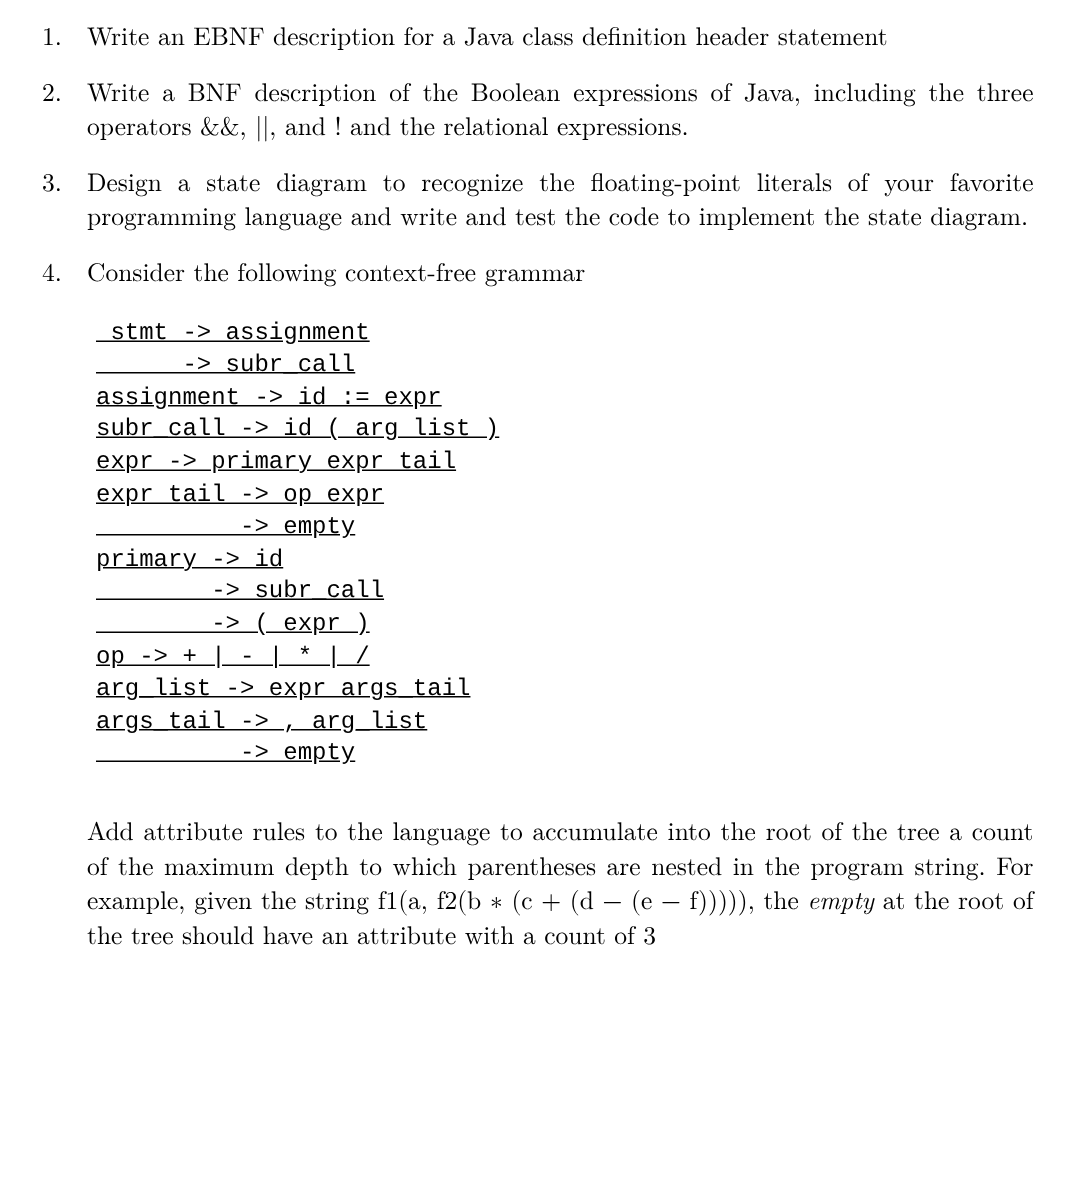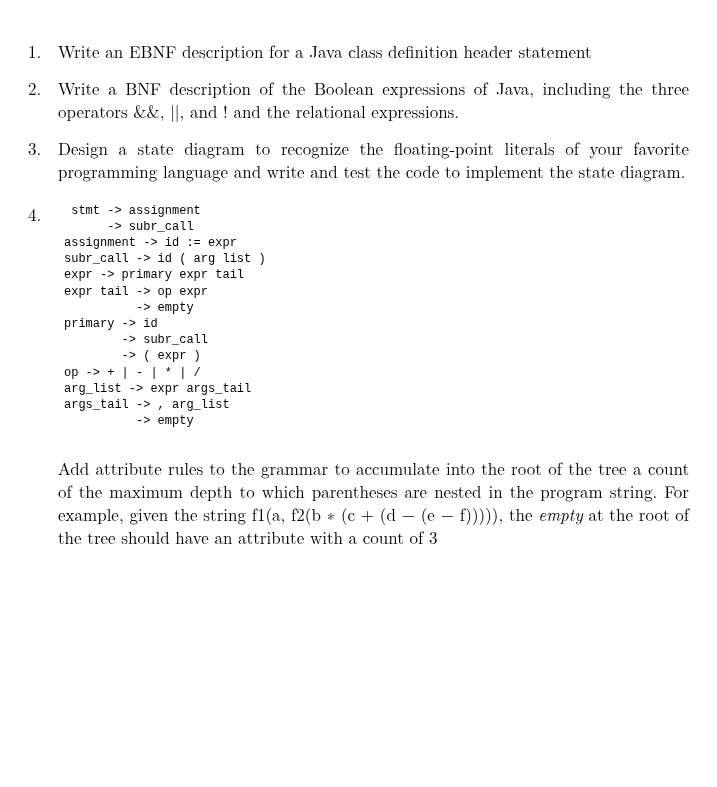--- a/index.html
+++ b/index.html
@@ -8,21 +8,20 @@
     font-family: "Latin Modern Roman", "Computer Modern", Georgia, serif;
     font-size: 17px;
     line-height: 1.35;
     color: #000;
     background: #fff;
     width: 717px;
     box-sizing: border-box;
   }
   .page {
     padding: 12px 28px 28px 28px;
-    margin-top: 28px;
   }
   ol.toplist {
     list-style: none;
     margin: 0;
     padding: 0;
     counter-reset: item;
   }
   ol.toplist > li {
     counter-increment: item;
     margin-bottom: 14px;
@@ -31,25 +30,26 @@
     text-align: justify;
   }
   ol.toplist > li::before {
     content: counter(item) ".";
     position: absolute;
     left: 0;
     top: 0;
   }
   .grammar {
     font-family: "Courier New", Courier, monospace;
-    font-size: 12px;
+    font-size: 16px;
     white-space: pre;
     margin: 20px 0 28px 6px;
     line-height: 1.35;
     text-align: left;
+    text-decoration: underline;
   }
   .posttext {
     text-align: justify;
     margin-top: 18px;
   }
   .ital { font-style: italic; }
   .math { font-family: "Latin Modern Roman", Georgia, serif; }
 </style>
 </head>
 <body>
@@ -64,36 +64,37 @@
 
     <li>
       <span>Write a BNF description of the Boolean expressions of Java, including the three operators &amp;&amp;, ||, and ! and the relational expressions.</span>
     </li>
 
     <li>
       <span>Design a state diagram to recognize the floating-point literals of your favorite programming language and write and test the code to implement the state diagram.</span>
     </li>
 
     <li>
+      <span>Consider the following context-free grammar</span>
 
       <div class="grammar"> stmt -&gt; assignment
       -&gt; subr_call
 assignment -&gt; id := expr
 subr_call -&gt; id ( arg list )
 expr -&gt; primary expr tail
 expr tail -&gt; op expr
           -&gt; empty
 primary -&gt; id
         -&gt; subr_call
         -&gt; ( expr )
 op -&gt; + | - | * | /
 arg_list -&gt; expr args_tail
 args_tail -&gt; , arg_list
           -&gt; empty</div>
 
       <div class="posttext">
-        <span>Add attribute rules to the grammar to accumulate into the root of the tree a count of the maximum depth to which parentheses are nested in the program string. For example, given the string </span><span class="math">f1(a, f2(b ∗ (c + (d − (e − f)))))</span><span>, the </span><span class="ital">empty</span><span> at the root of the tree should have an attribute with a count of 3</span>
+        <span>Add attribute rules to the language to accumulate into the root of the tree a count of the maximum depth to which parentheses are nested in the program string. For example, given the string </span><span class="math">f1(a, f2(b ∗ (c + (d − (e − f)))))</span><span>, the </span><span class="ital">empty</span><span> at the root of the tree should have an attribute with a count of 3</span>
       </div>
     </li>
 
   </ol>
 
 </div>
 
 </body></html>

